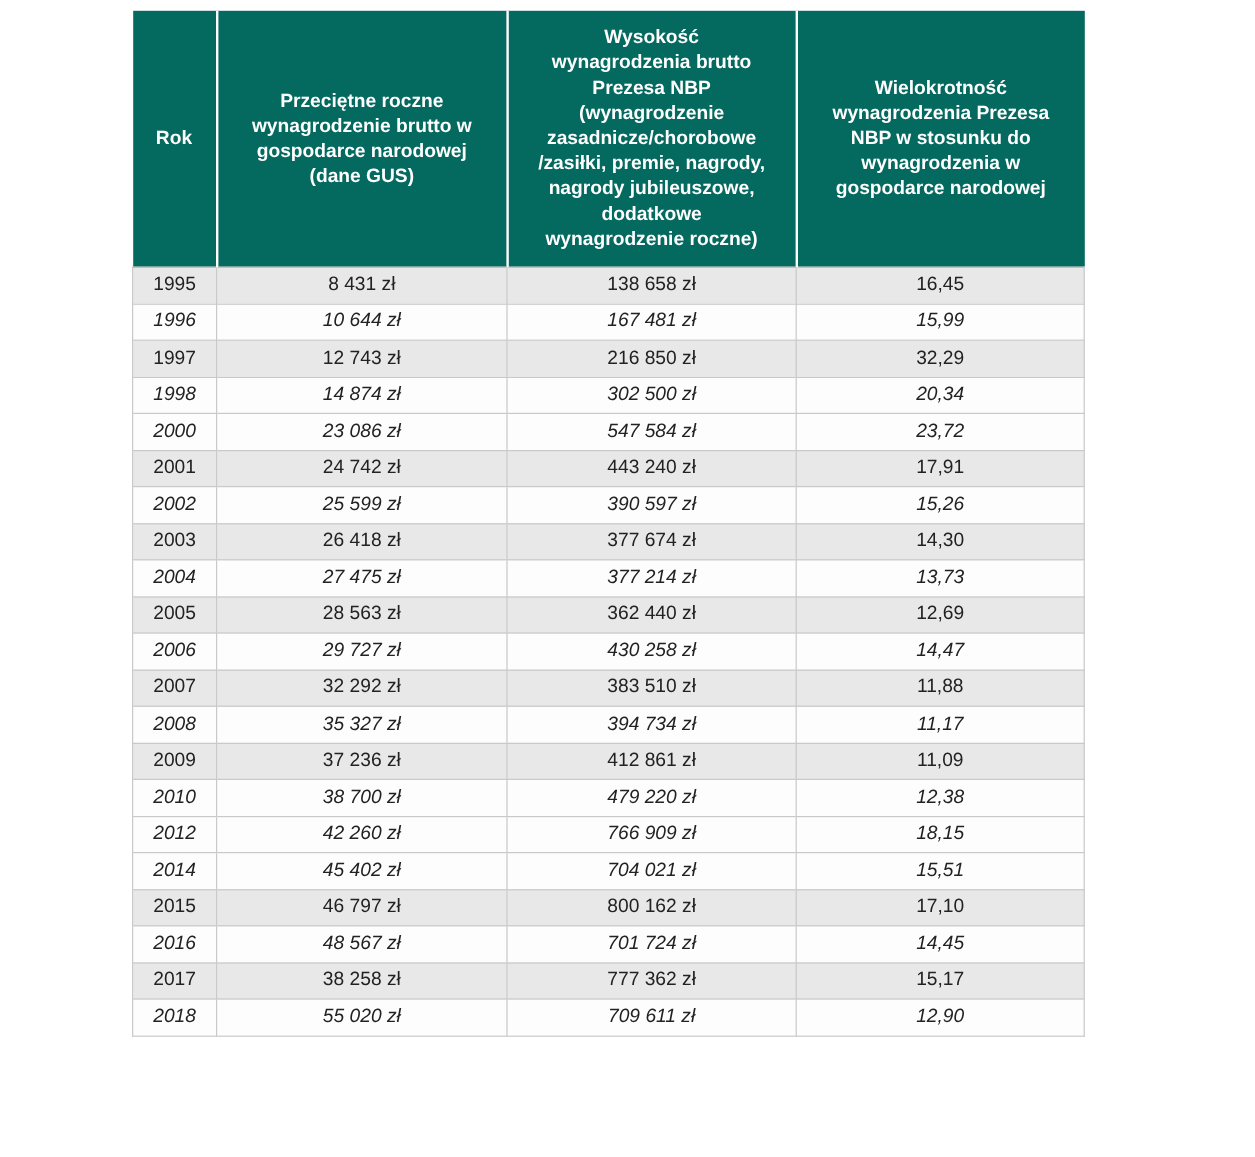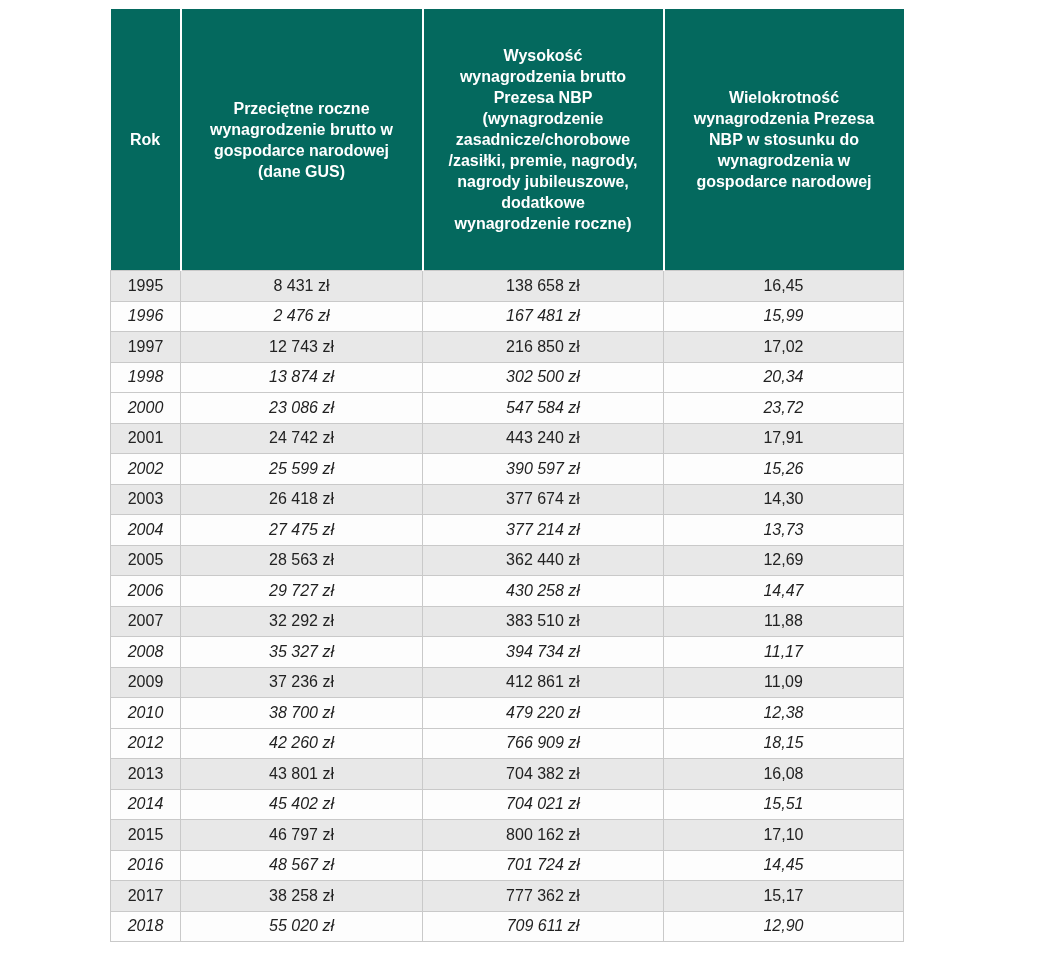--- a/index.html
+++ b/index.html
@@ -24,21 +24,21 @@
     border-collapse: collapse;
     table-layout: fixed;
     width: 793px;
   }
   table.salary-table th {
     background: var(--header-bg, #04695e);
     color: var(--header-text, #ffffff);
     font-weight: bold;
     font-size: 16px;
     line-height: 21px;
-    height: 261px;
+    height: 213px;
     vertical-align: middle;
     text-align: center;
     white-space: pre-line;
     padding: 0 6px;
     border-right: 2px solid var(--header-divider, #ffffff);
   }
   table.salary-table th:last-child {
     border-right: none;
     text-align: center;
   }
@@ -94,33 +94,33 @@
       </thead>
       <tbody>
           <tr class="odd">
             <td>1995</td>
             <td>8 431 zł</td>
             <td>138 658 zł</td>
             <td>16,45</td>
           </tr>
           <tr class="even">
             <td>1996</td>
-            <td>2 476 zł</td>
+            <td>10 644 zł</td>
             <td>167 481 zł</td>
             <td>15,99</td>
           </tr>
           <tr class="odd">
             <td>1997</td>
             <td>12 743 zł</td>
             <td>216 850 zł</td>
-            <td>17,02</td>
+            <td>32,29</td>
           </tr>
           <tr class="even">
             <td>1998</td>
-            <td>13 874 zł</td>
+            <td>14 874 zł</td>
             <td>302 500 zł</td>
             <td>20,34</td>
           </tr>
           <tr class="even">
             <td>2000</td>
             <td>23 086 zł</td>
             <td>547 584 zł</td>
             <td>23,72</td>
           </tr>
           <tr class="odd">
@@ -181,26 +181,20 @@
             <td>2010</td>
             <td>38 700 zł</td>
             <td>479 220 zł</td>
             <td>12,38</td>
           </tr>
           <tr class="even">
             <td>2012</td>
             <td>42 260 zł</td>
             <td>766 909 zł</td>
             <td>18,15</td>
-          </tr>
-          <tr class="odd">
-            <td>2013</td>
-            <td>43 801 zł</td>
-            <td>704 382 zł</td>
-            <td>16,08</td>
           </tr>
           <tr class="even">
             <td>2014</td>
             <td>45 402 zł</td>
             <td>704 021 zł</td>
             <td>15,51</td>
           </tr>
           <tr class="odd">
             <td>2015</td>
             <td>46 797 zł</td>

